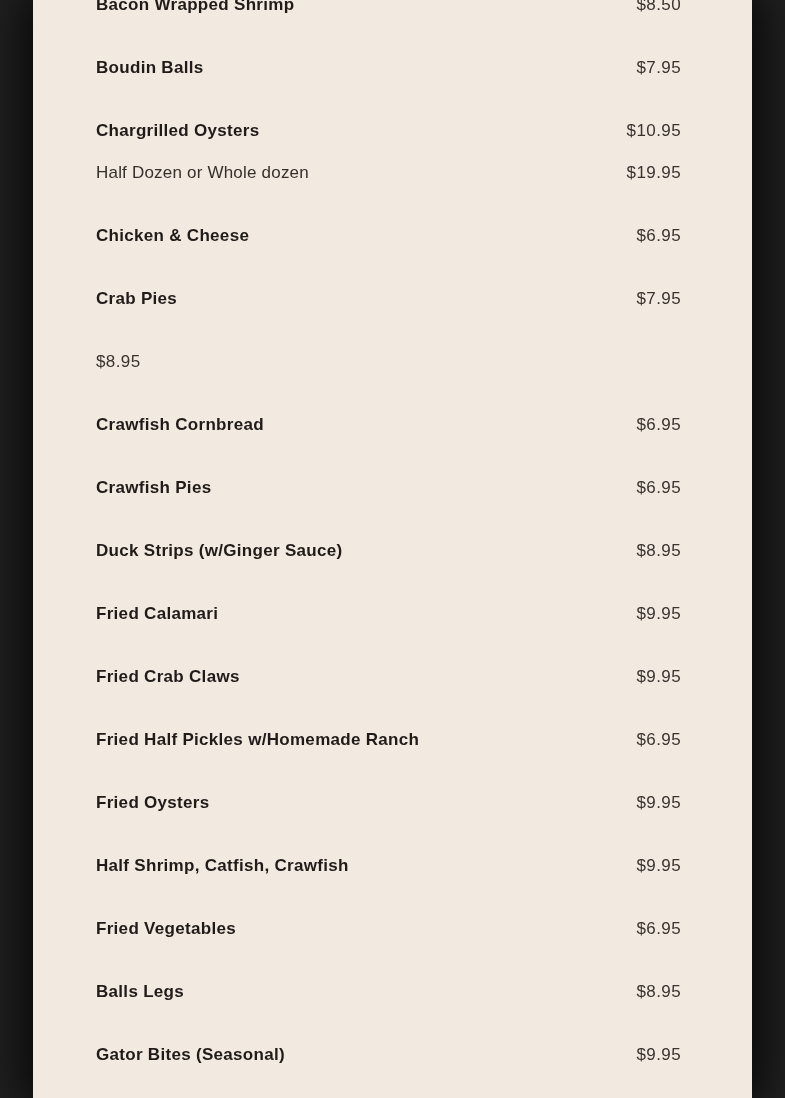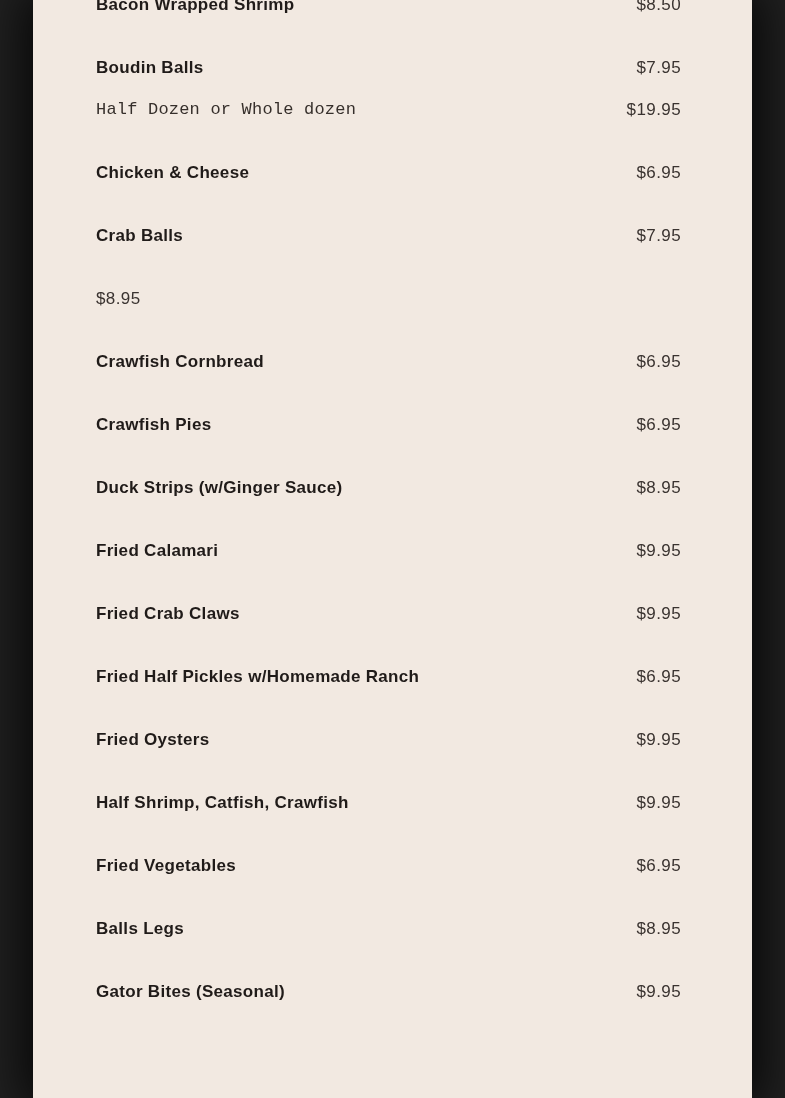--- a/index.html
+++ b/index.html
@@ -51,21 +51,20 @@
     font-size: 17px;
     font-weight: 700;
     letter-spacing: 0.3px;
     color: var(--name);
     white-space: nowrap;
   }
   .menu-row.sub .item-name {
     font-weight: 400;
     letter-spacing: 0.2px;
     color: var(--sub);
-    font-family: Liberation Mono, monospace;
   }
   .item-price {
     font-size: 17px;
     font-weight: 400;
     letter-spacing: 0.4px;
     color: var(--price);
     white-space: nowrap;
   }
 </style>
 </head>
@@ -77,33 +76,37 @@
   <div class="menu-row">
     <span class="item-name">Bacon Wrapped Shrimp</span>
     <span class="item-price">$8.50</span>
   </div>
 
   <div class="menu-row">
     <span class="item-name">Boudin Balls</span>
     <span class="item-price">$7.95</span>
   </div>
 
+  <div class="menu-row">
+    <span class="item-name">Chargrilled Oysters</span>
+    <span class="item-price">$10.95</span>
+  </div>
 
   <div class="menu-row sub">
     <span class="item-name">Half Dozen or Whole dozen</span>
     <span class="item-price">$19.95</span>
   </div>
 
   <div class="menu-row">
     <span class="item-name">Chicken &amp; Cheese</span>
     <span class="item-price">$6.95</span>
   </div>
 
   <div class="menu-row">
-    <span class="item-name">Crab Balls</span>
+    <span class="item-name">Crab Pies</span>
     <span class="item-price">$7.95</span>
   </div>
 
   <div class="menu-row">
     <span class="item-price">$8.95</span>
   </div>
 
   <div class="menu-row">
     <span class="item-name">Crawfish Cornbread</span>
     <span class="item-price">$6.95</span>

